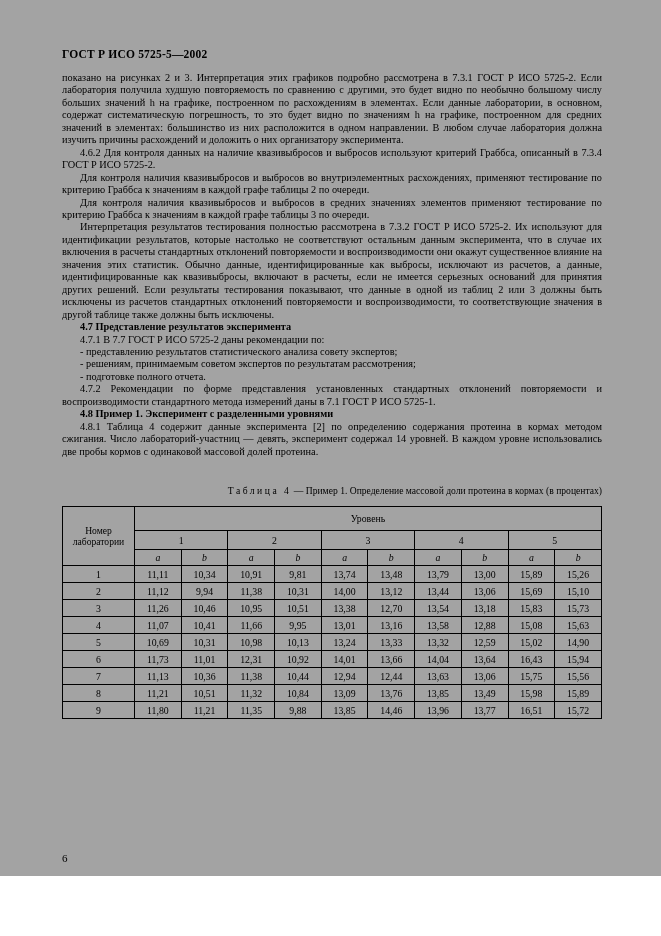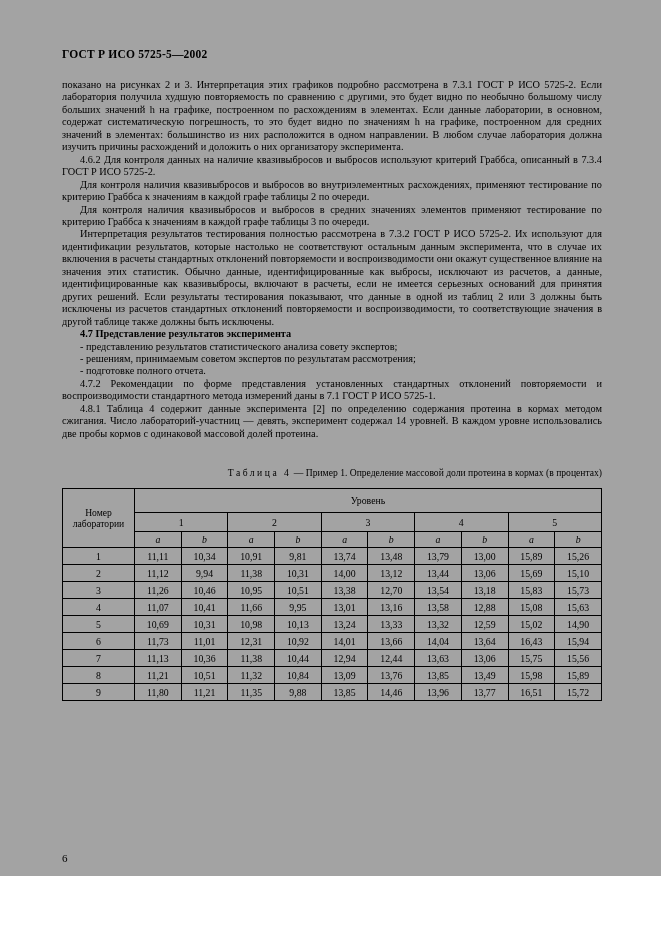--- a/index.html
+++ b/index.html
@@ -20,21 +20,21 @@
     position: absolute;
     top: 48px;
     left: 62px;
     font-weight: bold;
     font-size: 11.5px;
     letter-spacing: 0.2px;
   }
 
   .content {
     position: absolute;
-    top: 79px;
+    top: 72px;
     left: 62px;
     width: 540px;
   }
 
   .paragraphs {
     font-size: 10.3px;
     line-height: 12.45px;
     text-align: justify;
   }
   p.para { margin: 0; }
@@ -88,24 +88,26 @@
 
   <div class="content">
 
     <div class="paragraphs">
         <p class="para">показано на рисунках 2 и 3. Интерпретация этих графиков подробно рассмотрена в 7.3.1 ГОСТ Р ИСО 5725-2. Если лаборатория получила худшую повторяемость по сравнению с другими, это будет видно по необычно большому числу больших значений h на графике, построенном по расхождениям в элементах. Если данные лаборатории, в основном, содержат систематическую погрешность, то это будет видно по значениям h на графике, построенном для средних значений в элементах: большинство из них расположится в одном направлении. В любом случае лаборатория должна изучить причины расхождений и доложить о них организатору эксперимента.</p>
         <p class="para indent">4.6.2 Для контроля данных на наличие квазивыбросов и выбросов используют критерий Граббса, описанный в 7.3.4 ГОСТ Р ИСО 5725-2.</p>
         <p class="para indent">Для контроля наличия квазивыбросов и выбросов во внутриэлементных расхождениях, применяют тестирование по критерию Граббса к значениям в каждой графе таблицы 2 по очереди.</p>
         <p class="para indent">Для контроля наличия квазивыбросов и выбросов в средних значениях элементов применяют тестирование по критерию Граббса к значениям в каждой графе таблицы 3 по очереди.</p>
         <p class="para indent">Интерпретация результатов тестирования полностью рассмотрена в 7.3.2 ГОСТ Р ИСО 5725-2. Их используют для идентификации результатов, которые настолько не соответствуют остальным данным эксперимента, что в случае их включения в расчеты стандартных отклонений повторяемости и воспроизводимости они окажут существенное влияние на значения этих статистик. Обычно данные, идентифицированные как выбросы, исключают из расчетов, а данные, идентифицированные как квазивыбросы, включают в расчеты, если не имеется серьезных оснований для принятия других решений. Если результаты тестирования показывают, что данные в одной из таблиц 2 или 3 должны быть исключены из расчетов стандартных отклонений повторяемости и воспроизводимости, то соответствующие значения в другой таблице также должны быть исключены.</p>
         <p class="para indent bold">4.7 Представление результатов эксперимента</p>
+        <p class="para indent">4.7.1 В 7.7 ГОСТ Р ИСО 5725-2 даны рекомендации по:</p>
         <p class="para indent">- представлению результатов статистического анализа совету экспертов;</p>
         <p class="para indent">- решениям, принимаемым советом экспертов по результатам рассмотрения;</p>
         <p class="para indent">- подготовке полного отчета.</p>
         <p class="para indent">4.7.2 Рекомендации по форме представления установленных стандартных отклонений повторяемости и воспроизводимости стандартного метода измерений даны в 7.1 ГОСТ Р ИСО 5725-1.</p>
+        <p class="para indent bold">4.8 Пример 1. Эксперимент с разделенными уровнями</p>
         <p class="para indent">4.8.1 Таблица 4 содержит данные эксперимента [2] по определению содержания протеина в кормах методом сжигания. Число лабораторий-участниц — девять, эксперимент содержал 14 уровней. В каждом уровне использовались две пробы кормов с одинаковой массовой долей протеина.</p>
       </div>
 
     <div class="table-caption">
       <span class="cap-label">Таблица 4</span>
       <span class="cap-text">— Пример 1. Определение массовой доли протеина в кормах (в процентах)</span>
     </div>
 
     <table class="data-table">
       <colgroup>

